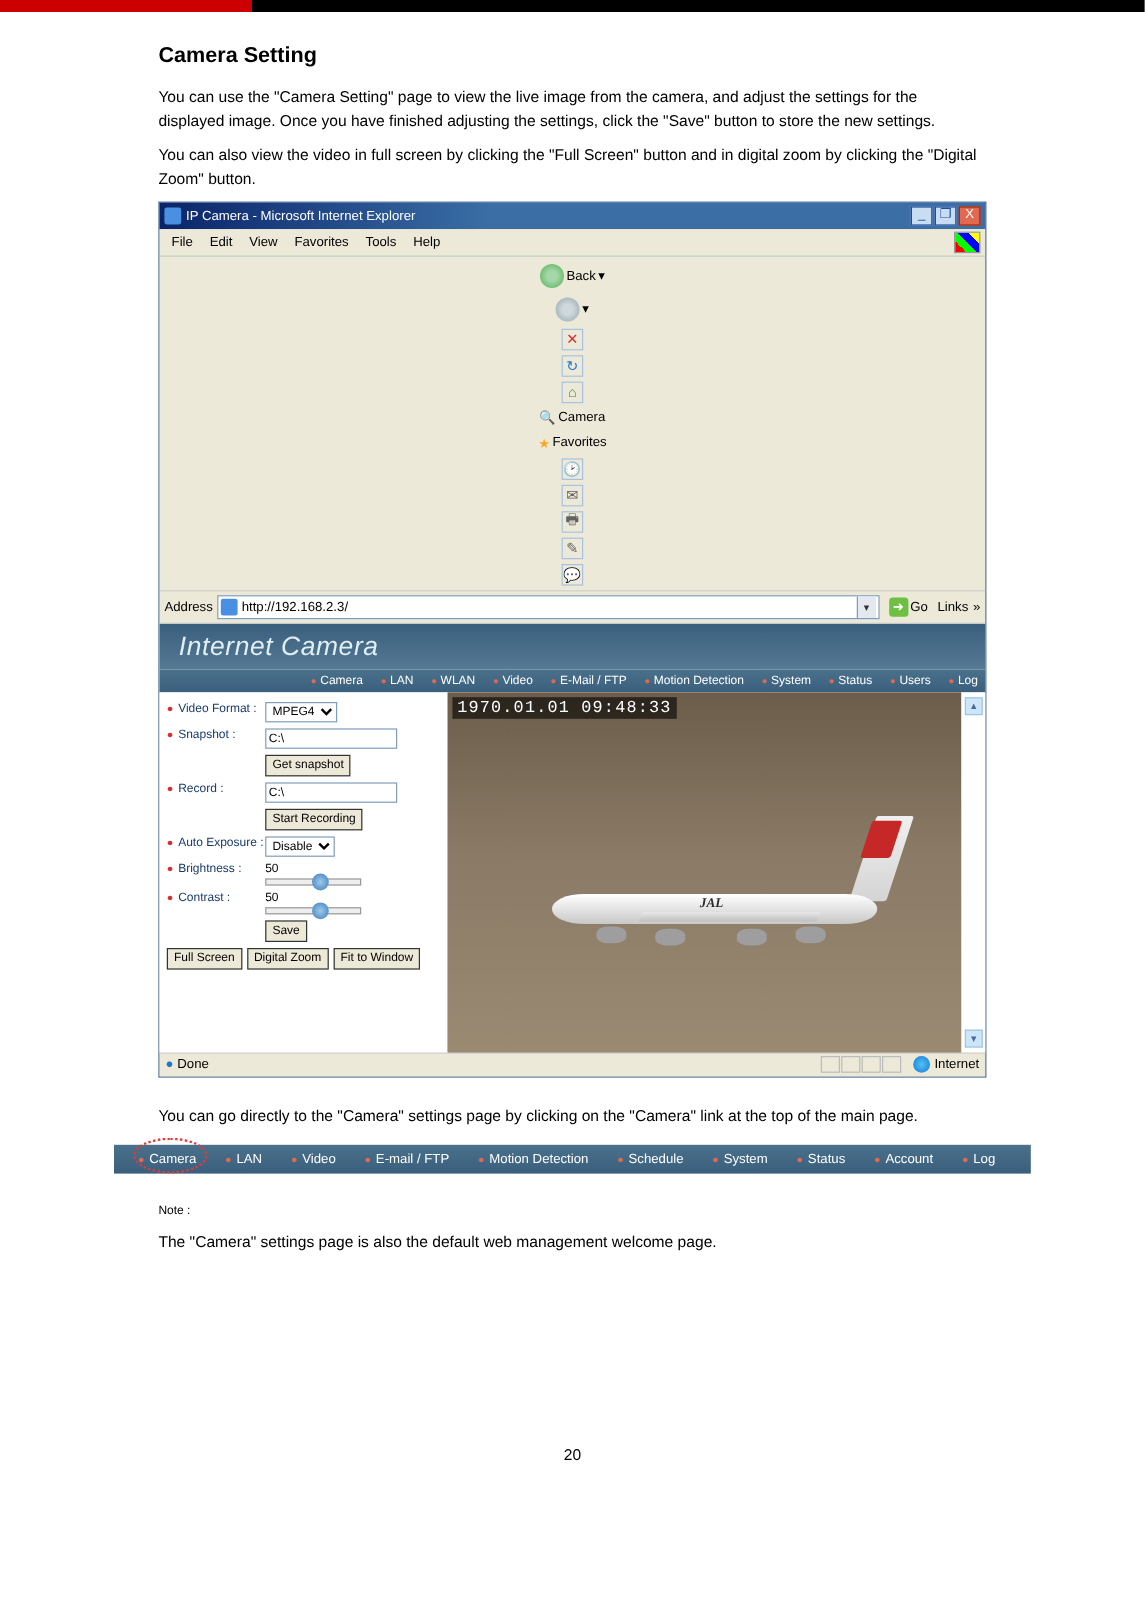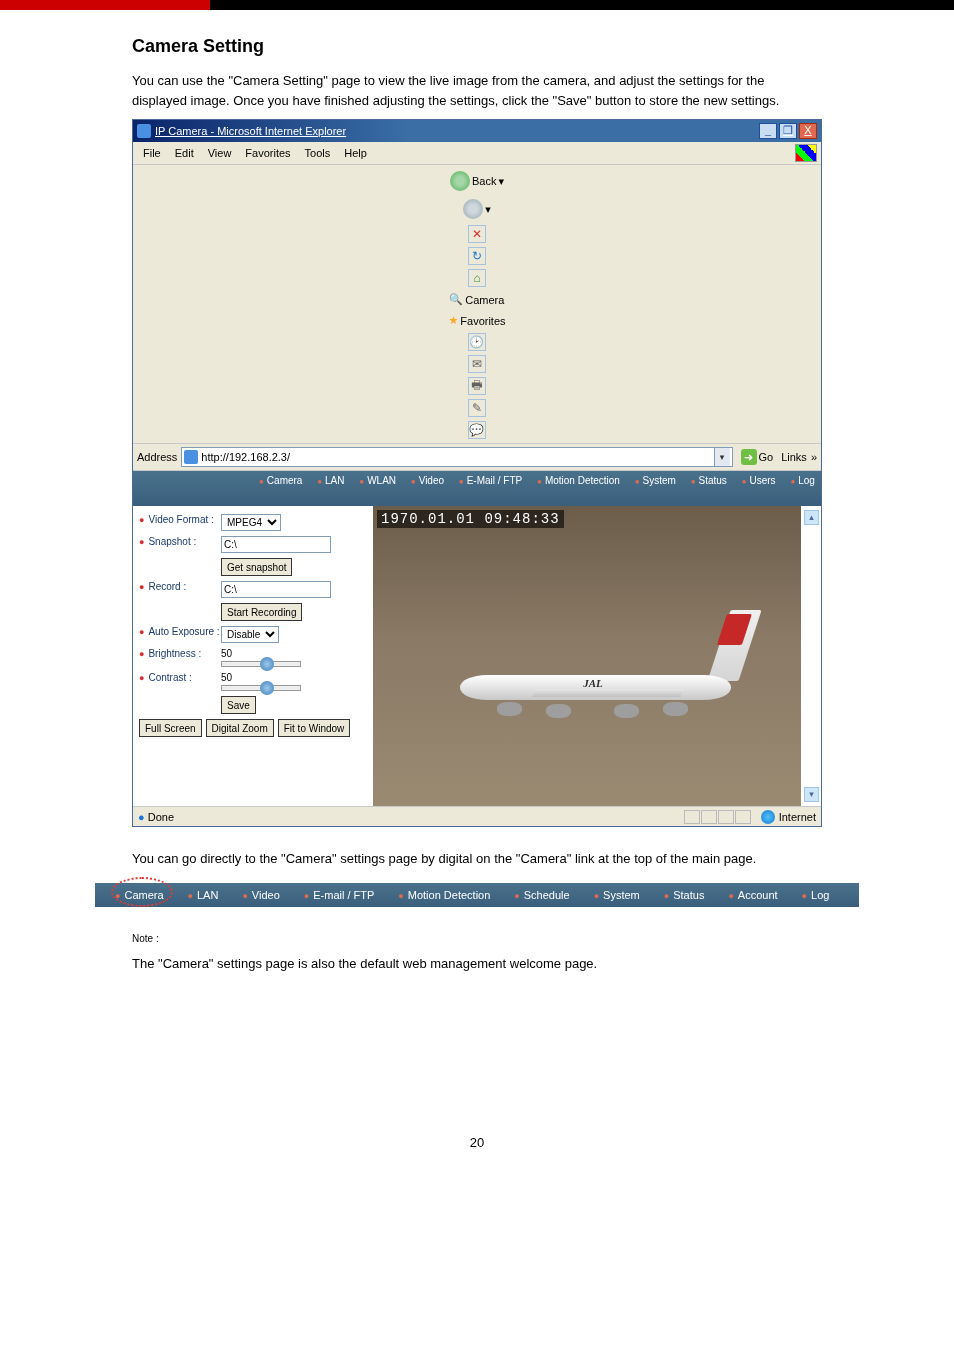--- a/index.html
+++ b/index.html
@@ -7,21 +7,21 @@
   
   .top-bar { display: flex; height: 10px; }
   .top-red { background: #cc0000; width: 210px; height: 10px; }
   .top-black { background: #000; flex: 1; height: 10px; }
   
   .section { padding: 0 132px; margin-top: 26px; }
   .heading { font-size: 18px; font-weight: bold; margin-bottom: 14px; }
   .bodytext { font-size: 13px; line-height: 1.55; margin-bottom: 8px; }
   
   .ie-window { border: 1px solid #4a6a9c; background: #ece9d8; margin: 8px 0 22px 0; font-family: Tahoma, sans-serif; font-size: 11px; position: relative; }
-  .titlebar { background: linear-gradient(to right,#0a246a,#3a6ea5 40%,#3a6ea5); color: #fff; display: flex; align-items: center; padding: 2px 4px; height: 22px; justify-content: space-between; text-decoration: underline; }
+  .titlebar { background: linear-gradient(to right,#0a246a,#3a6ea5 40%,#3a6ea5); color: #fff; display: flex; align-items: center; padding: 2px 4px; height: 22px; justify-content: space-between; }
   .title-left { display:flex; align-items:center; gap:4px; }
   .ie-ico { width:14px; height:14px; background:#4a90e2; border-radius:2px; display:inline-block; }
   .win-btns { display:flex; gap:2px; }
   .win-btn { width:18px; height:16px; background:#c8ddf2; border:1px solid #1d4e9e; color:#1d4e9e; font-size:11px; text-align:center; line-height:13px; cursor:pointer; }
   .win-btn.close { background:#e36850; color:#fff; border-color:#a52a0a; }
   
   .menubar { background:#ece9d8; padding:2px 4px; display:flex; gap:2px; align-items:center; justify-content:space-between; border-bottom:1px solid #c8c8c8; }
   .menu-items { display:flex; gap:2px; }
   .menu-items span { padding:1px 6px; cursor:default; }
   .win-flag { width:22px; height:18px; background:linear-gradient(45deg,#f00 25%,#0f0 25% 50%,#00f 50% 75%,#ff0 75%); border:1px solid #999; }
@@ -41,21 +41,21 @@
   
   .addrbar { background:#ece9d8; padding:3px 4px; display:flex; align-items:center; gap:4px; border-bottom:1px solid #c8c8c8; font-size:11px; }
   .addr-input { flex:1; display:flex; align-items:center; background:#fff; border:1px solid #7f9db9; height:20px; padding:0 2px; }
   .addr-input span.icon { width:14px; height:14px; background:#4a90e2; border-radius:2px; margin-right:3px;}
   .addr-drop { width:16px; background:#e4e8f1; border-left:1px solid #7f9db9; height:18px; text-align:center; color:#333; font-size:9px; line-height:18px; }
   .go-btn { display:flex; align-items:center; gap:2px; padding:0 4px; cursor:pointer;}
   .go-ico { width:16px; height:16px; background:#6fbf44; border-radius:3px; color:#fff; font-size:11px; text-align:center; line-height:16px;}
   
   .camera-app { background:#fff; }
   .cam-header { background:linear-gradient(to bottom,#3a5f7d,#567a94); color:#e0eef5; font-size:22px; font-style:italic; padding:6px 16px; font-family:'Trebuchet MS',sans-serif; letter-spacing:0.5px;}
-  .cam-nav { background:linear-gradient(to bottom,#4a718b,#3a5f7d); padding:4px 0 20px 120px; font-size:10px; color:#fff;}
+  .cam-nav { background:linear-gradient(to bottom,#4a718b,#3a5f7d); padding:4px 0 4px 120px; font-size:10px; color:#fff;}
   .cam-nav span { margin:0 6px; cursor:pointer;}
   .cam-nav span::before { content:"\25CF"; color:#e36850; margin-right:3px; font-size:8px;}
   
   .cam-body { display:flex; background:#fff; min-height:300px; position:relative;}
   .scroll-indicator { position:absolute; right:2px; top:4px; bottom:4px; width:15px; display:flex; flex-direction:column; justify-content:space-between; align-items:center;}
   .scroll-arrow { width:15px; height:15px; background:#cde6f7; border:1px solid #9ec5e5; color:#4a6a9c; font-size:9px; text-align:center; line-height:13px;}
   .left-panel { width:240px; padding:8px 6px; font-size:10px;}
   .row { display:flex; margin-bottom:5px;}
   .row-label { width:82px; color:#1a3a6a;}
   .row-label::before { content:"\25CF"; color:#d32f2f; margin-right:4px; font-size:9px;}
@@ -96,20 +96,21 @@
 <body>
 
 <div class="top-bar">
   <div class="top-red"></div>
   <div class="top-black"></div>
 </div>
 
 <div class="section">
   <div class="heading">Camera Setting</div>
   <p class="bodytext">You can use the "Camera Setting" page to view the live image from the camera, and adjust the settings for the displayed image. Once you have finished adjusting the settings, click the "Save" button to store the new settings.</p>
+  <p class="bodytext">You can also view the video in full screen by clicking the "Full Screen" button and in digital zoom by clicking the "Digital Zoom" button.</p>
 
   <div class="ie-window">
     <div class="titlebar">
       <div class="title-left">
         <span class="ie-ico"></span>
         <span>IP Camera - Microsoft Internet Explorer</span>
       </div>
       <div class="win-btns">
         <div class="win-btn">_</div>
         <div class="win-btn">❐</div>
@@ -156,20 +157,21 @@
       </div>
       <div class="go-btn">
           <span class="go-ico">➜</span>
           <span>Go</span>
         </div>
       <span>Links</span>
         <span> »</span>
     </div>
 
     <div class="camera-app">
+      <div class="cam-header">Internet Camera</div>
       <div class="cam-nav">
         <span>Camera</span>
         <span>LAN</span>
         <span>WLAN</span>
         <span>Video</span>
         <span>E-Mail / FTP</span>
         <span>Motion Detection</span>
         <span>System</span>
         <span>Status</span>
         <span>Users</span>
@@ -260,21 +262,21 @@
             <div class="seg"></div>
             <div class="seg"></div>
             <div class="seg"></div>
           </div>
         <span class="globe"></span>
         <span>Internet</span>
       </div>
     </div>
   </div>
 
-  <p class="bodytext">You can go directly to the "Camera" settings page by digital on the "Camera" link at the top of the main page.</p>
+  <p class="bodytext">You can go directly to the "Camera" settings page by clicking on the "Camera" link at the top of the main page.</p>
 </div>
 
 <div class="nav-strip">
   <div class="dotted-ring"></div>
   <span class="item">Camera</span>
   <span class="item">LAN</span>
   <span class="item">Video</span>
   <span class="item">E-mail / FTP</span>
   <span class="item">Motion Detection</span>
   <span class="item">Schedule</span>

